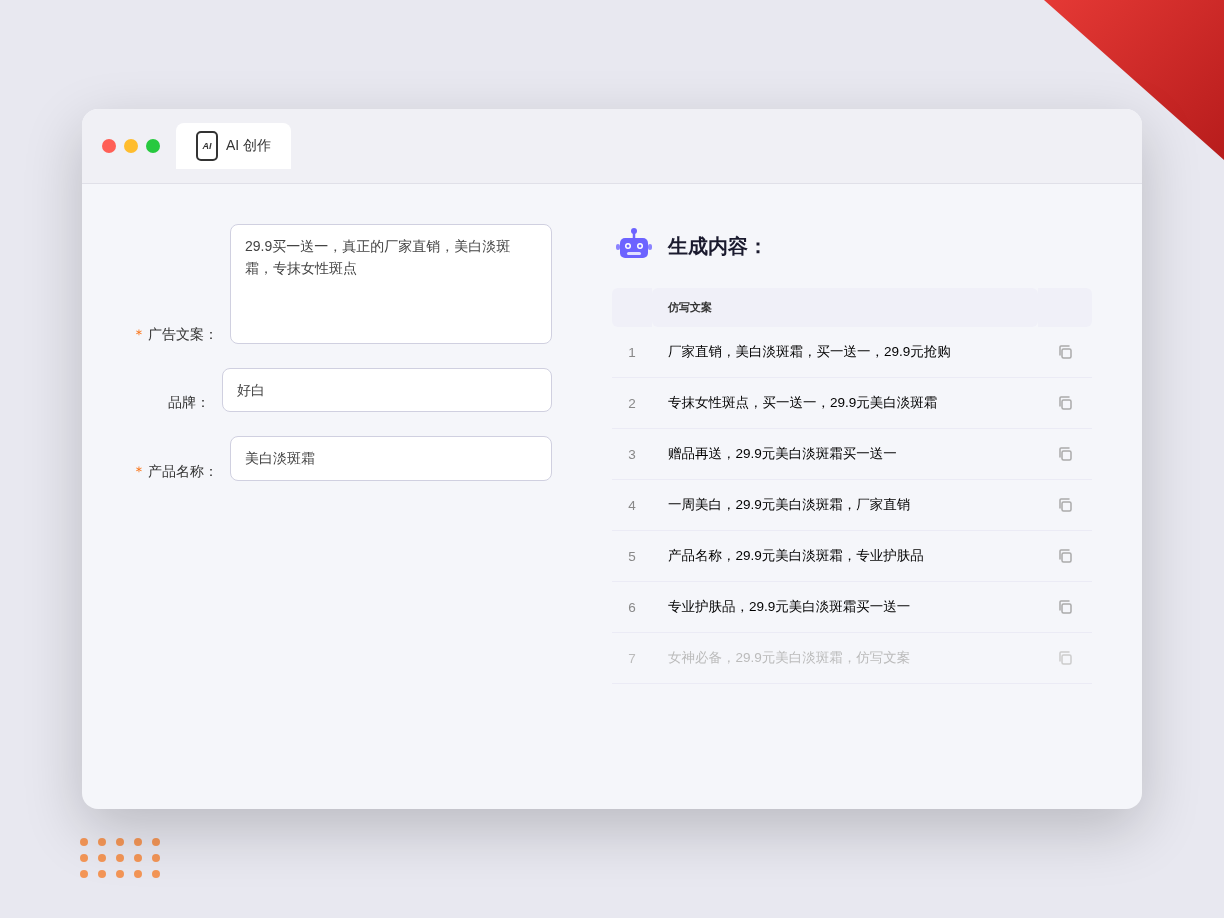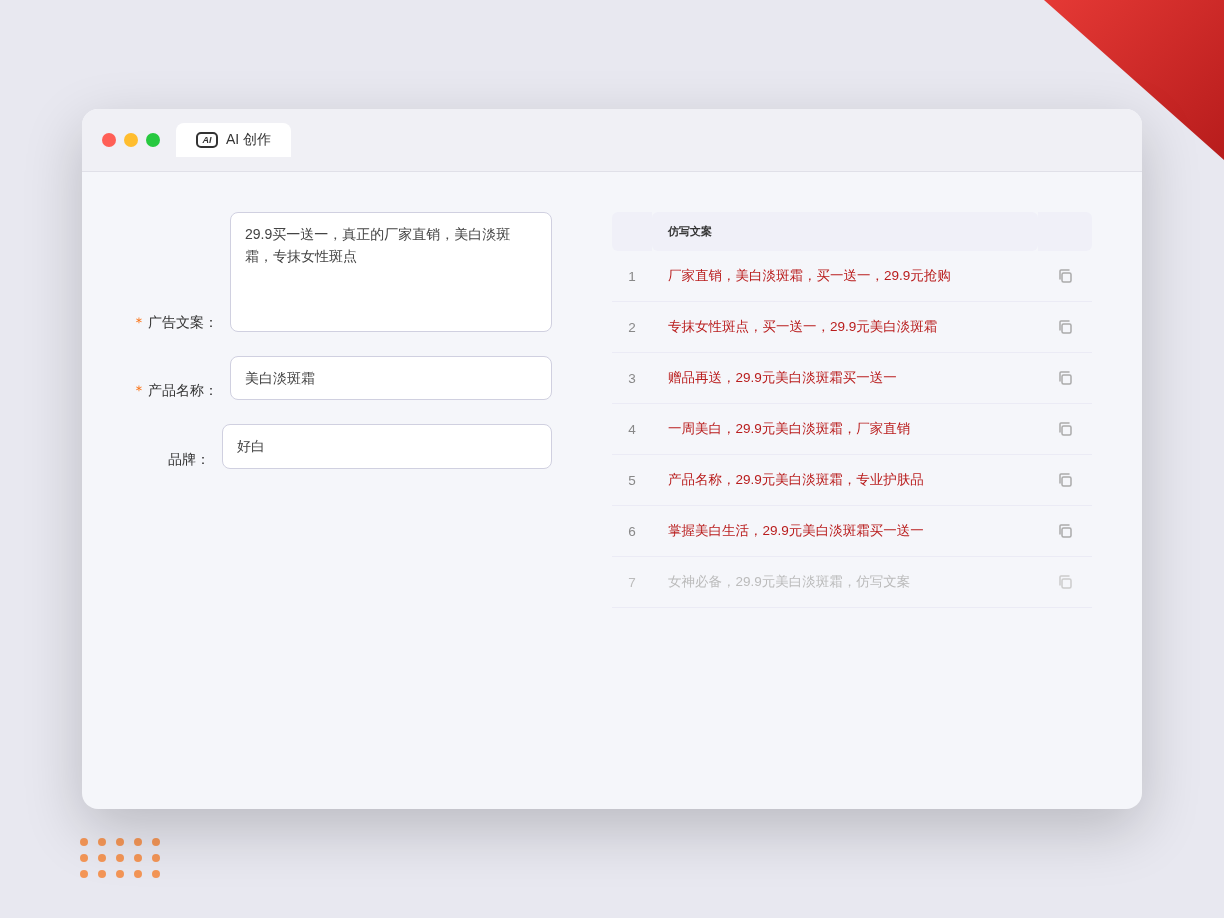--- a/index.html
+++ b/index.html
@@ -89,21 +89,21 @@
       align-items: center;
       gap: 8px;
       font-size: 14px;
       color: #333;
       font-weight: 500;
     }
 
     
     .ai-tab-icon {
       width: 22px;
-      height: 16px;
+      height: 30px;
       border: 2px solid #333;
       border-radius: 5px;
       display: flex;
       align-items: center;
       justify-content: center;
       font-size: 9px;
       font-weight: 800;
       color: #333;
       font-style: italic;
     }
@@ -241,21 +241,21 @@
     }
 
     .result-num {
       color: #888;
       font-size: 13px;
       text-align: center;
       width: 30px;
     }
 
     .result-text {
-      color: #b91c1c;
+      color: #000000;
       line-height: 1.5;
     }
 
     .result-row.faded .result-text,
     .result-row.faded .result-num {
       color: #bbb;
     }
 
     .copy-icon {
       width: 22px;
@@ -315,37 +315,58 @@
       
       <div class="form-group">
         <label class="form-label">
           <span class="required-star">＊</span><span>广告文案：</span>
         </label>
         <textarea class="form-input form-textarea" style="">29.9买一送一，真正的厂家直销，美白淡斑霜，专抹女性斑点</textarea>
       </div>
 
       
       <div class="form-group">
+        <label class="form-label">品牌：</label>
+        <input class="form-input" type="text" value="好白" style="">
+      </div>
+
+      
+      <div class="form-group">
         <label class="form-label">
           <span class="required-star">＊</span><span>产品名称：</span>
         </label>
         <input class="form-input" type="text" value="美白淡斑霜" style="">
       </div>
 
       
-      <div class="form-group">
-        <label class="form-label">品牌：</label>
-        <input class="form-input" type="text" value="好白" style="">
+    </div>
+
+    <div class="right-panel">
+
+      <div class="right-header">
+
+        <svg class="robot-icon" viewBox="0 0 44 44" fill="none" xmlns="http://www.w3.org/2000/svg">
+
+          <rect x="8" y="14" width="28" height="20" rx="5" fill="#6c63ff"></rect>
+
+          <line x1="22" y1="8" x2="22" y2="14" stroke="#6c63ff" stroke-width="2.5" stroke-linecap="round"></line>
+          <circle cx="22" cy="7" r="3" fill="#6c63ff"></circle>
+
+          <circle cx="16" cy="22" r="3" fill="white"></circle>
+          <circle cx="28" cy="22" r="3" fill="white"></circle>
+          <circle cx="16" cy="22" r="1.5" fill="#6c63ff"></circle>
+          <circle cx="28" cy="22" r="1.5" fill="#6c63ff"></circle>
+
+          <rect x="15" y="28" width="14" height="3" rx="1.5" fill="white" opacity="0.8"></rect>
+
+          <rect x="4" y="20" width="4" height="6" rx="2" fill="#8b83ff"></rect>
+          <rect x="36" y="20" width="4" height="6" rx="2" fill="#8b83ff"></rect>
+        </svg>
+        <h2 class="right-title">生成内容：</h2>
       </div>
-
-      
-    </div>
-
-    <div class="right-panel">
-
 
       <table class="results-table">
         <thead>
           <tr class="results-header-row">
             <th></th>
             <th>仿写文案</th>
             <th></th>
           </tr>
         </thead>
         <tbody id="results-tbody">
@@ -404,21 +425,21 @@
                 <div class="copy-icon">
                   <svg viewBox="0 0 16 16" fill="none" xmlns="http://www.w3.org/2000/svg">
                     <rect x="5" y="5" width="9" height="9" rx="1.5" stroke="#aaa" stroke-width="1.5"></rect>
                     <path d="M3 11V3a1 1 0 0 1 1-1h8" stroke="#aaa" stroke-width="1.5" stroke-linecap="round"></path>
                   </svg>
                 </div>
               </td>
             </tr>
             <tr class="result-row">
               <td class="result-num">6</td>
-              <td class="result-text">掌握美白生活，29.9元美白淡斑霜买一送一</td>
+              <td class="result-text">专业护肤品，29.9元美白淡斑霜买一送一</td>
               <td>
                 <div class="copy-icon">
                   <svg viewBox="0 0 16 16" fill="none" xmlns="http://www.w3.org/2000/svg">
                     <rect x="5" y="5" width="9" height="9" rx="1.5" stroke="#aaa" stroke-width="1.5"></rect>
                     <path d="M3 11V3a1 1 0 0 1 1-1h8" stroke="#aaa" stroke-width="1.5" stroke-linecap="round"></path>
                   </svg>
                 </div>
               </td>
             </tr>
             <tr class="result-row faded">

